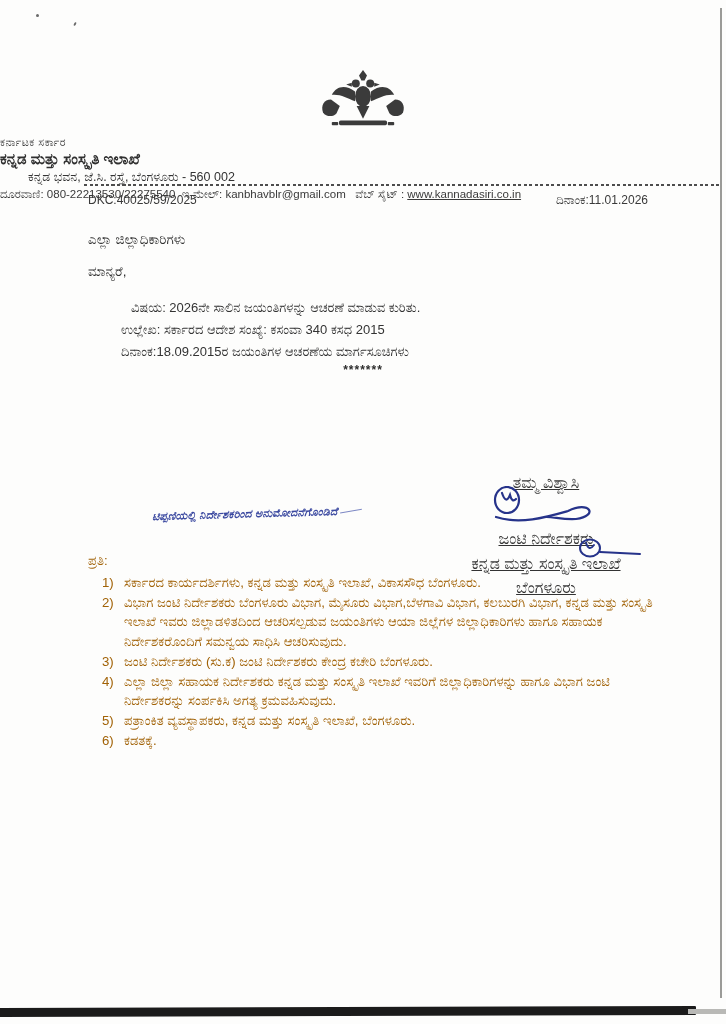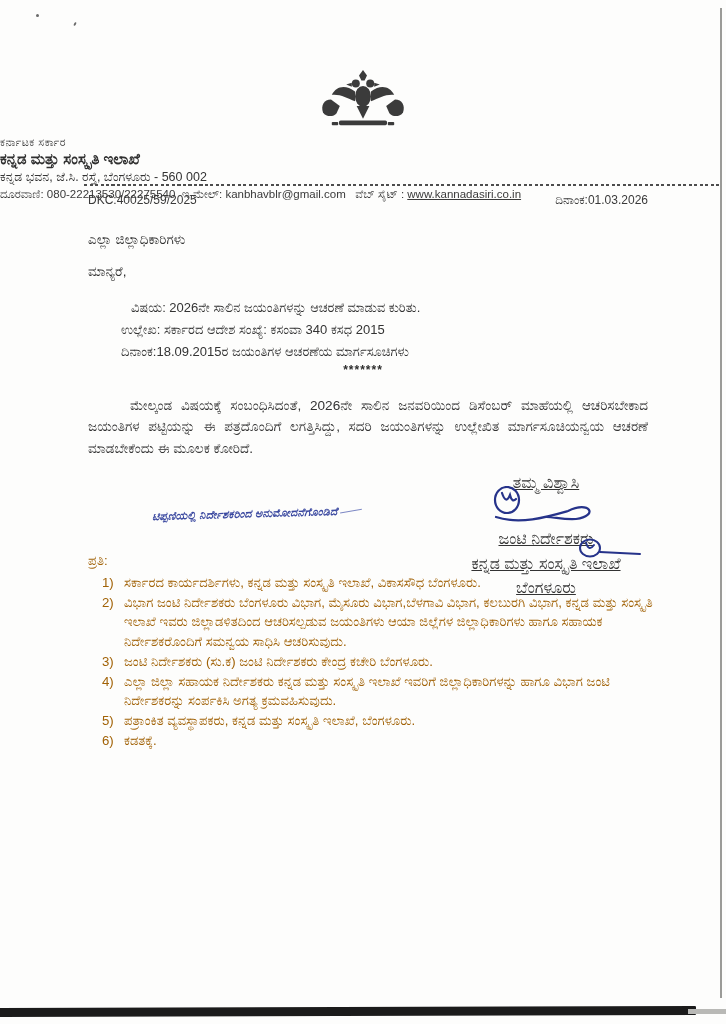--- a/index.html
+++ b/index.html
@@ -9,21 +9,21 @@
     background:#fdfdfc;
     overflow:hidden;
     font-family:"Liberation Sans","DejaVu Sans",sans-serif;
     color:#333;
   }
   
   .letterhead{position:absolute;top:70px;left:0;width:100%;text-align:left;}
   .emblem{display:block;margin:0 auto 2px auto;}
   .govt-line{font-size:11px;letter-spacing:.5px;color:#3c3c3c;}
   .dept-line{font-size:15px;font-weight:bold;color:#2f2f2f;margin-top:1px;}
-  .addr-line{font-size:12.5px;color:#333;margin-top:2px;}
+  .addr-line{font-size:12.5px;color:#333;margin-top:2px;padding-left:28px;}
   .contact-line{font-size:11.5px;color:#3a3a3a;margin-top:3px;}
   .contact-line .weblink{text-decoration:underline;color:#3a3a3a;}
   .sep-dotted{
     position:absolute;top:184px;left:84px;right:6px;height:2px;
     background:repeating-linear-gradient(90deg,#4d4d4d 0 3px,transparent 3px 5.5px);
   }
   
   .ref-row{position:absolute;top:193px;left:88px;width:560px;
     display:flex;justify-content:space-between;font-size:12px;color:#3a3a3a;}
   
@@ -106,34 +106,33 @@
       <span>kanbhavblr@gmail.com</span>&nbsp;&nbsp;
       <span>ವೆಬ್ ಸೈಟ್ :</span>
       <span class="weblink">www.kannadasiri.co.in</span>
     </div>
   </div>
 
   <div class="sep-dotted"></div>
 
   <div class="ref-row">
     <span>DKC:40025/59/2025</span>
-    <span>ದಿನಾಂಕ:01.03.2026</span>
+    <span>ದಿನಾಂಕ:11.01.2026</span>
   </div>
 
   <div class="addressee">ಎಲ್ಲಾ ಜಿಲ್ಲಾಧಿಕಾರಿಗಳು</div>
   <div class="salutation">ಮಾನ್ಯರೆ,</div>
 
   <div class="subject">
     <div class="sub1">ವಿಷಯ: 2026ನೇ ಸಾಲಿನ ಜಯಂತಿಗಳನ್ನು ಆಚರಣೆ ಮಾಡುವ ಕುರಿತು.</div>
     <div class="sub2">ಉಲ್ಲೇಖ: ಸರ್ಕಾರದ ಆದೇಶ ಸಂಖ್ಯೆ: ಕಸಂವಾ 340 ಕಸಧ 2015</div>
     <div class="sub3">ದಿನಾಂಕ:18.09.2015ರ ಜಯಂತಿಗಳ ಆಚರಣೆಯ ಮಾರ್ಗಸೂಚಿಗಳು</div>
   </div>
 
   <div class="stars">*******</div>
-  <p class="body-par">ಮೇಲ್ಕಂಡ ವಿಷಯಕ್ಕೆ ಸಂಬಂಧಿಸಿದಂತೆ, 2026ನೇ ಸಾಲಿನ ಜನವರಿಯಿಂದ ಡಿಸೆಂಬರ್ ಮಾಹೆಯಲ್ಲಿ ಆಚರಿಸಬೇಕಾದ ಜಯಂತಿಗಳ ಪಟ್ಟಿಯನ್ನು ಈ ಪತ್ರದೊಂದಿಗೆ ಲಗತ್ತಿಸಿದ್ದು, ಸದರಿ ಜಯಂತಿಗಳನ್ನು ಉಲ್ಲೇಖಿತ ಮಾರ್ಗಸೂಚಿಯನ್ವಯ ಆಚರಣೆ ಮಾಡಬೇಕೆಂದು ಈ ಮೂಲಕ ಕೋರಿದೆ.</p>
 
   <div class="hand-note">ಟಿಪ್ಪಣಿಯಲ್ಲಿ ನಿರ್ದೇಶಕರಿಂದ ಅನುಮೋದನೆಗೊಂಡಿದೆ</div>
 
   <div class="sig-block">
     <div class="sig-closing">ತಮ್ಮ ವಿಶ್ವಾಸಿ</div>
     <div class="sig-line">ಜಂಟಿ ನಿರ್ದೇಶಕರು</div>
     <div class="sig-line">ಕನ್ನಡ ಮತ್ತು ಸಂಸ್ಕೃತಿ ಇಲಾಖೆ</div>
     <div class="sig-line">ಬೆಂಗಳೂರು</div>
   </div>
 

